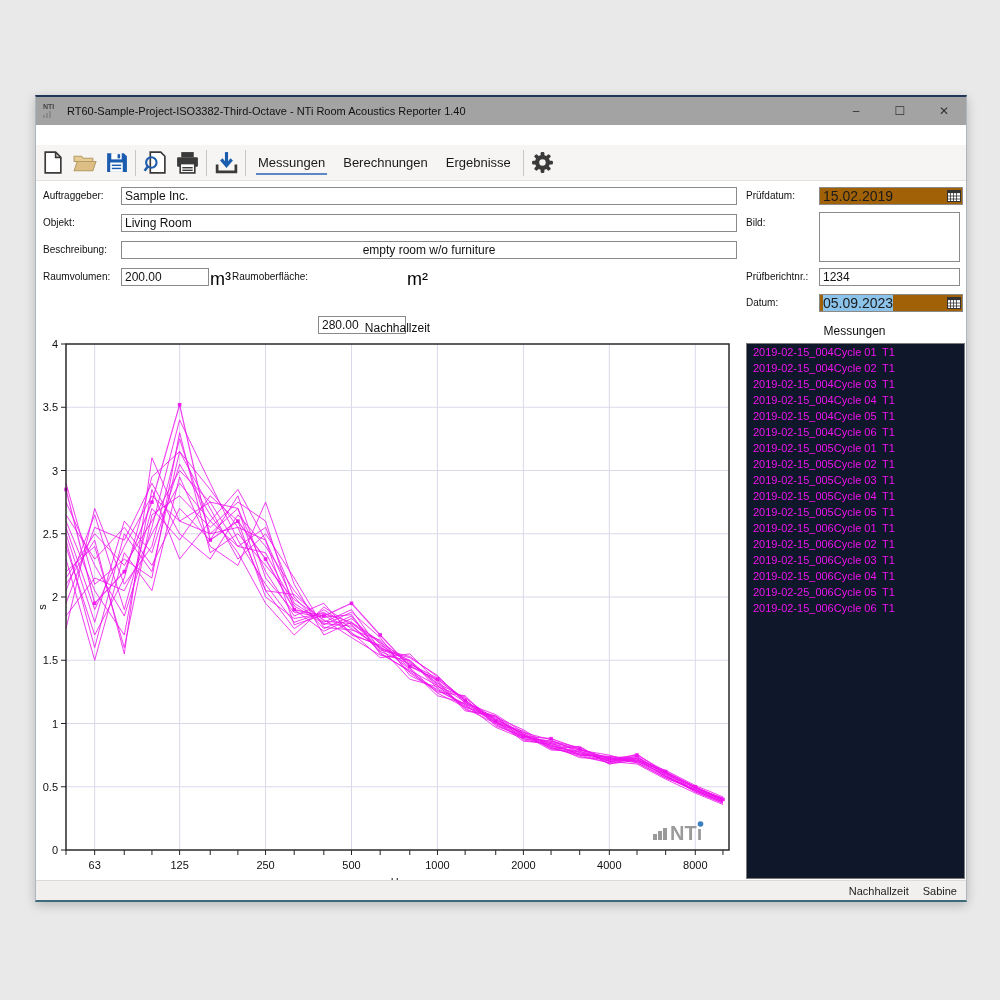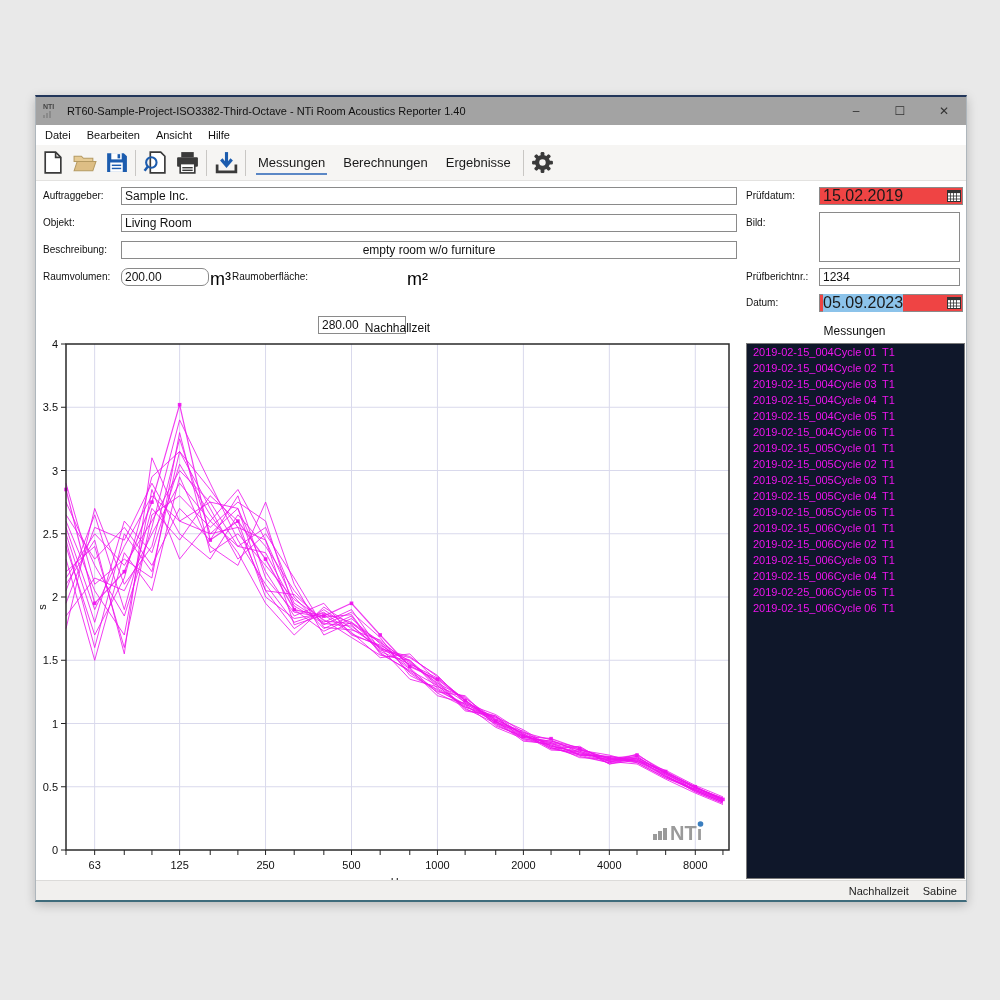--- a/index.html
+++ b/index.html
@@ -30,21 +30,21 @@
   .toolbar{position:absolute;left:0;top:48px;width:100%;height:35px;background:#f6f5f3;border-bottom:1px solid #e3e2e0;display:flex;align-items:center;}
   .tbtn{width:32px;height:30px;display:flex;align-items:center;justify-content:center;}
   .tbtn svg{width:25px;height:25px;}
   .tsep{width:1px;height:26px;background:#c9c7c4;margin:0 3px;}
   .tab{font-size:13px;color:#1a1a1a;padding:4px 6px;margin:0 3px;position:relative;}
   .tab.active::after{content:"";position:absolute;left:4px;right:4px;bottom:-1px;height:2px;background:#5b87c5;}
   
   .flabel{position:absolute;font-size:10px;color:#111;}
   .tinput{position:absolute;height:16px;border:1px solid #8a8a8a;font-size:12px;font-family:"Liberation Sans",sans-serif;padding:0 3px;background:#fff;color:#111;}
   .unit{position:absolute;font-size:18px;color:#000000;}
-  .datefield{position:absolute;height:16px;border:1px solid #8a8a8a;background:#ef4444;font-size:16px;display:flex;align-items:center;padding-left:3px;}
+  .datefield{position:absolute;height:16px;border:1px solid #8a8a8a;background:#a16207;font-size:14px;display:flex;align-items:center;padding-left:3px;}
   .datefield .cal{margin-left:auto;width:17px;height:14px;display:flex;align-items:center;justify-content:center;}
   .sel{background:#8cc3ea;}
   .bildbox{position:absolute;border:1px solid #8a8a8a;background:#fff;}
   
   .section-title{position:absolute;font-size:12px;color:#111;text-align:center;}
   .mlist{position:absolute;left:710px;top:246px;width:217px;height:534px;border:1px solid #7a7a7a;background:#0f172a;overflow:hidden;}
   .mrow{height:16px;line-height:16px;font-size:11px;color:#ee14ee;padding-left:6px;white-space:nowrap;}
   .mrow .mname{display:inline-block;width:129px;}
   
   .statusbar{position:absolute;left:0;bottom:0;width:100%;height:19px;background:#f1f0ee;border-top:1px solid #dcdbd9;display:flex;align-items:center;justify-content:flex-end;font-size:11px;color:#222;}
@@ -67,26 +67,20 @@
         </span>
     </div>
     <span class="title-text">RT60-Sample-Project-ISO3382-Third-Octave - NTi Room Acoustics Reporter 1.40</span>
     <div class="win-controls">
       <div class="win-btn">–</div>
       <div class="win-btn">☐</div>
       <div class="win-btn">✕</div>
     </div>
   </div>
 
-  <div class="menubar">
-    <span class="menu-item">Datei</span>
-    <span class="menu-item">Bearbeiten</span>
-    <span class="menu-item">Ansicht</span>
-    <span class="menu-item">Hilfe</span>
-  </div>
 
   <div class="toolbar">
     <div class="tbtn">
       <svg viewBox="0 0 24 24">
         <path d="M5 2 h10 l5 5 v15 h-15 z" fill="#fff" stroke="#3a3a3a" stroke-width="1.6"></path>
         <path d="M15 2 v5 h5" fill="none" stroke="#3a3a3a" stroke-width="1.6"></path>
       </svg>
     </div>
     <div class="tbtn">
       <svg viewBox="0 0 24 24">
@@ -148,21 +142,21 @@
     </div>
   </div>
 
   <span class="flabel" style="left:7px;top:93px">Auftraggeber:</span>
   <input class="tinput" style="left: 85px; top: 90px; width: 608px;" value="Sample Inc.">
   <span class="flabel" style="left:7px;top:120px">Objekt:</span>
   <input class="tinput" style="left: 85px; top: 117px; width: 608px;" value="Living Room">
   <span class="flabel" style="left:7px;top:147px">Beschreibung:</span>
   <input class="tinput" style="left: 85px; top: 144px; width: 608px; text-align: center;" value="empty room w/o furniture">
   <span class="flabel" style="left:7px;top:174px">Raumvolumen:</span>
-  <input class="tinput" style="left: 85px; top: 171px; width: 80px; border-radius: 7px;" value="200.00">
+  <input class="tinput" style="left: 85px; top: 171px; width: 80px;" value="200.00">
   <span class="unit" style="left:174px;top:172px">m³</span>
   <span class="flabel" style="left:196px;top:174px">Raumoberfläche:</span>
   <input class="tinput" style="left: 282px; top: 183px; width: 80px; margin-top: 36px;" value="280.00">
   <span class="unit" style="left:371px;top:172px">m²</span>
 
   <span class="flabel" style="left:710px;top:93px">Prüfdatum:</span>
   <div class="datefield" style="left:783px;top:90px;width:139px">
     <span>15.02.2019</span>
     <span class="cal">
       <svg width="14" height="12" viewBox="0 0 14 12">

